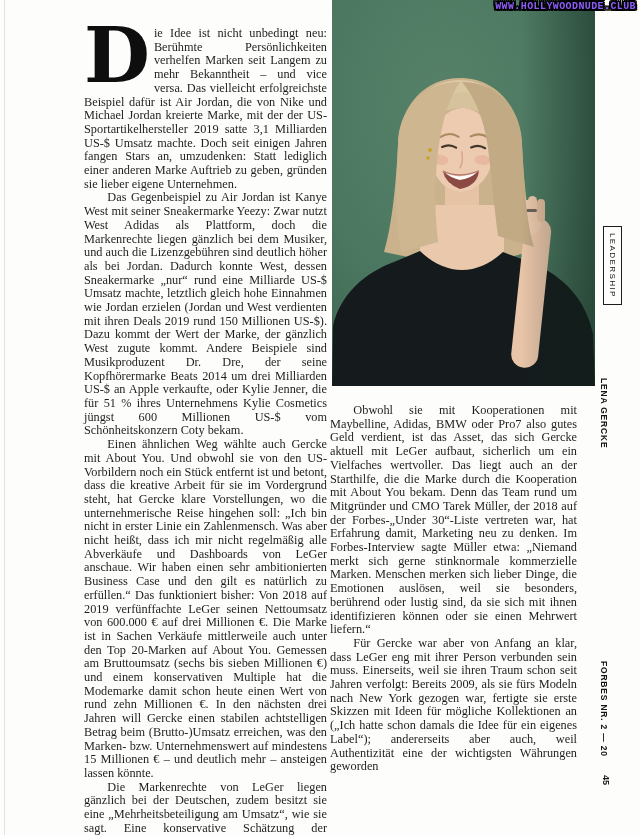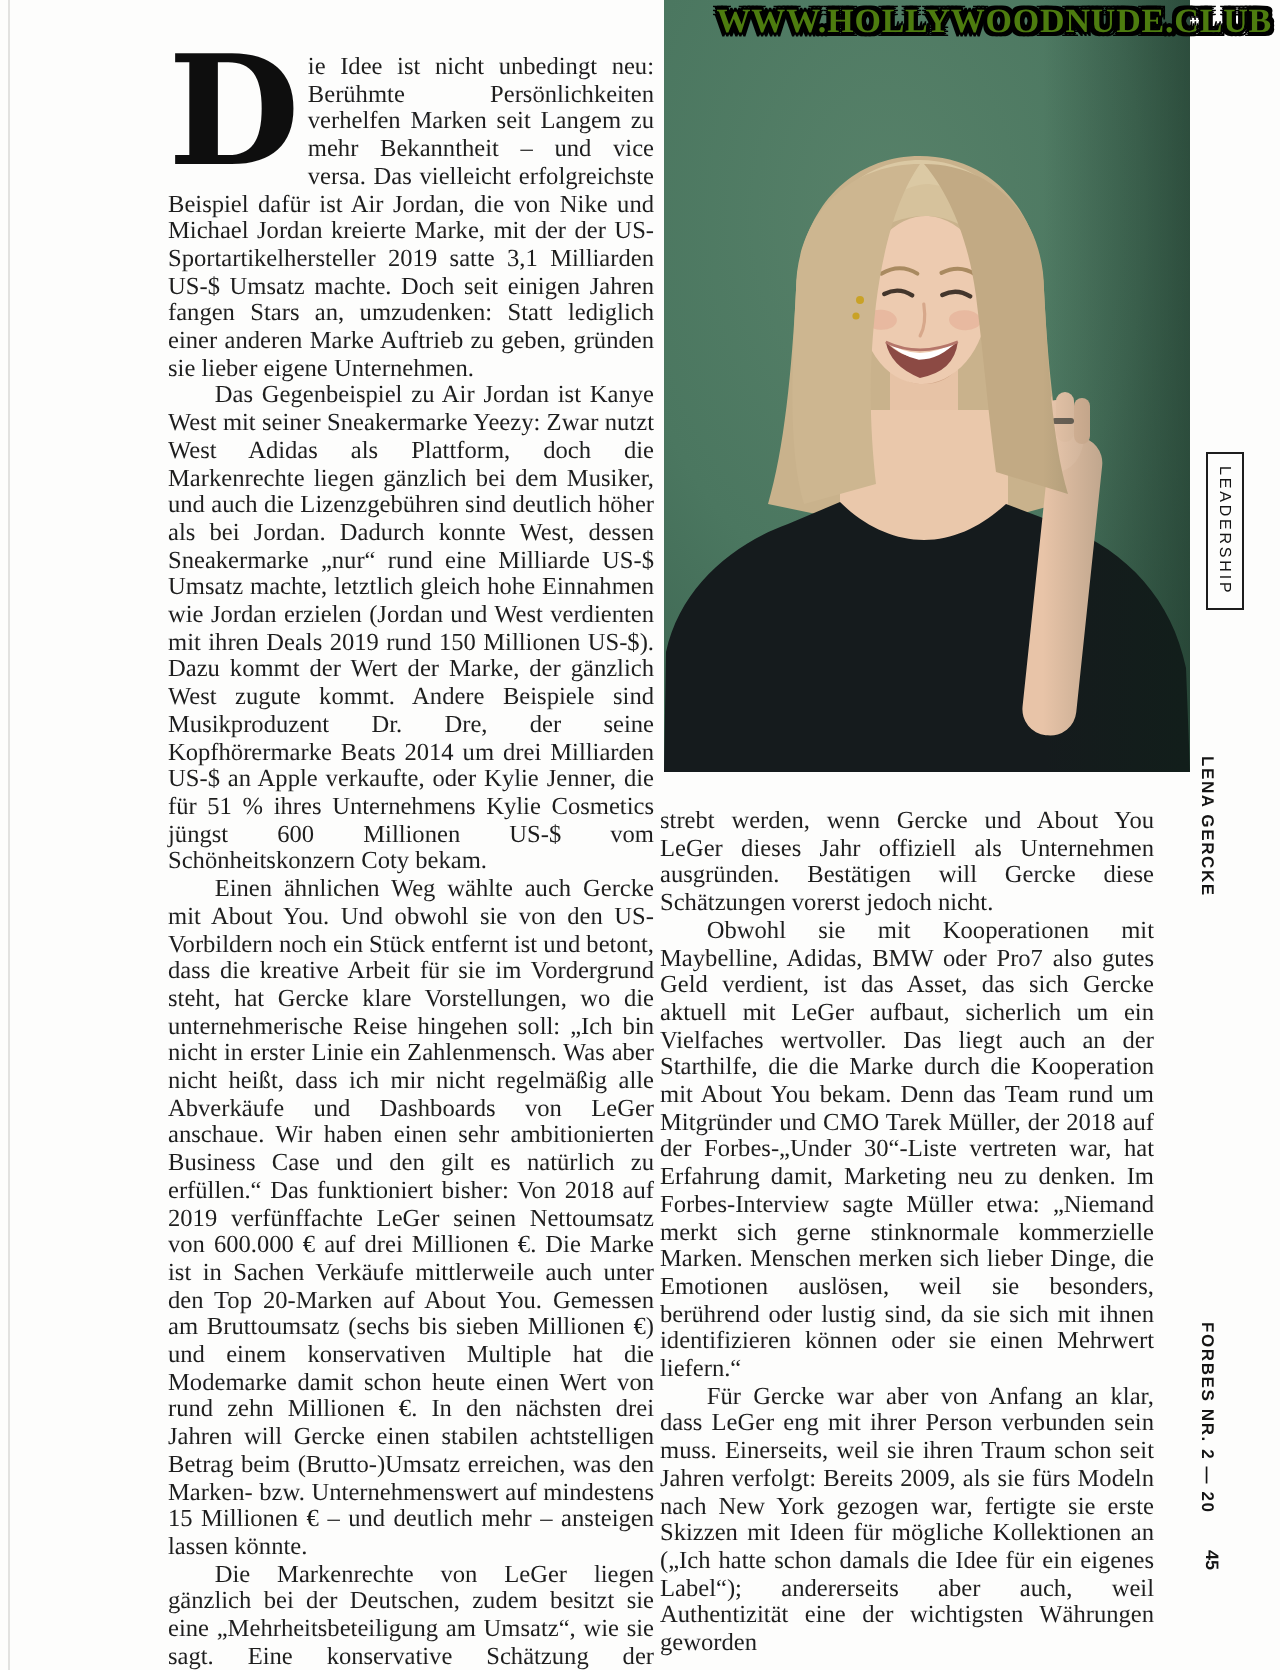--- a/index.html
+++ b/index.html
@@ -24,23 +24,23 @@
     font-family:"DejaVu Serif","Liberation Serif",serif;
     font-weight:bold;font-size:76px;line-height:55px;
     margin:1px 7px 0 0;color:#0e0e0e;letter-spacing:-3px;
   }
   
   .photo{position:absolute;left:332px;top:0;width:263px;height:386px;}
   .photo svg{display:block;width:100%;height:100%;}
   
   .watermark{
     position:absolute;top:2px;right:4px;z-index:20;
-    font-family:Liberation Serif, serif;
-    font-weight:bold;font-size:17px;line-height:1;letter-spacing:.4px;
-    color:#4d7c0f;
+    font-family:Liberation Mono, monospace;
+    font-weight:bold;font-size:10px;line-height:1;letter-spacing:.4px;
+    color:#8b5cf6;
     text-shadow:
       -2px -2px 0 #000, -2px 0 0 #000, -2px 2px 0 #000,
        0 -2px 0 #000,  0 2px 0 #000,
        2px -2px 0 #000,  2px 0 0 #000,  2px 2px 0 #000,
       -1px -1px 0 #000, 1px 1px 0 #000, -1px 1px 0 #000, 1px -1px 0 #000;
   }
   
   .v-label{
     position:absolute;writing-mode:vertical-rl;
     font-family:"Liberation Sans","DejaVu Sans",sans-serif;
@@ -122,21 +122,20 @@
     <path d="M190,145 C190,110 166,82 130,82 C142,96 152,118 156,148 C160,180 162,206 166,236 L202,247 C194,220 192,182 190,145 Z" fill="#c2aa84"></path>
     <circle cx="98" cy="150" r="2" fill="#c9a227"></circle>
     <circle cx="96" cy="158" r="1.8" fill="#c9a227"></circle>
     <rect width="263" height="386" fill="url(#gdark)"></rect>
   </svg>
 </div>
 
 <div class="watermark">WWW.HOLLYWOODNUDE.CLUB</div>
 
 <div class="col col-right">
-  <p>strebt werden, wenn Gercke und About You LeGer dieses Jahr offiziell als Unternehmen ausgründen. Bestätigen will Gercke diese Schätzungen vorerst jedoch nicht.</p>
   <p class="indent">Obwohl sie mit Kooperationen mit Maybelline, Adidas, BMW oder Pro7 also gutes Geld verdient, ist das Asset, das sich Gercke aktuell mit LeGer aufbaut, sicherlich um ein Vielfaches wertvoller. Das liegt auch an der Starthilfe, die die Marke durch die Kooperation mit About You bekam. Denn das Team rund um Mitgründer und CMO Tarek Müller, der 2018 auf der Forbes-„Under 30“-Liste vertreten war, hat Erfahrung damit, Marketing neu zu denken. Im Forbes-Interview sagte Müller etwa: „Niemand merkt sich gerne stinknormale kommerzielle Marken. Menschen merken sich lieber Dinge, die Emotionen auslösen, weil sie besonders, berührend oder lustig sind, da sie sich mit ihnen identifizieren können oder sie einen Mehrwert liefern.“</p>
   <p class="indent">Für Gercke war aber von Anfang an klar, dass LeGer eng mit ihrer Person verbunden sein muss. Einerseits, weil sie ihren Traum schon seit Jahren verfolgt: Bereits 2009, als sie fürs Modeln nach New York gezogen war, fertigte sie erste Skizzen mit Ideen für mögliche Kollektionen an („Ich hatte schon damals die Idee für ein eigenes Label“); andererseits aber auch, weil Authentizität eine der wichtigsten Währungen geworden</p>
 </div>
 
 <div class="v-label leadership-box">LEADERSHIP</div>
 <div class="v-label person-label">LENA GERCKE</div>
 <div class="v-label issue-label">FORBES NR. 2 — 20</div>
 <div class="v-label page-number">45</div>
 
 </body></html>

